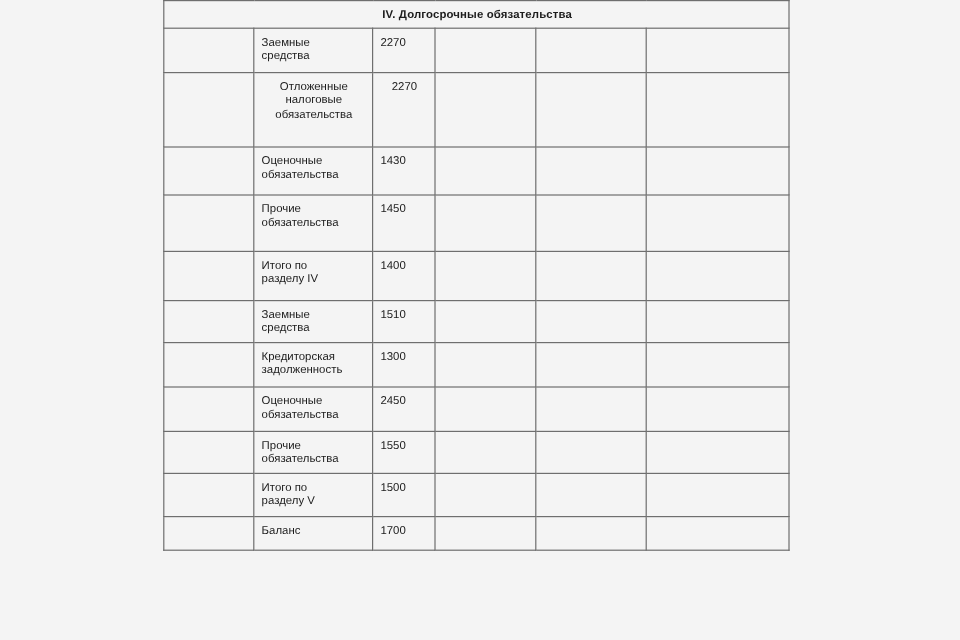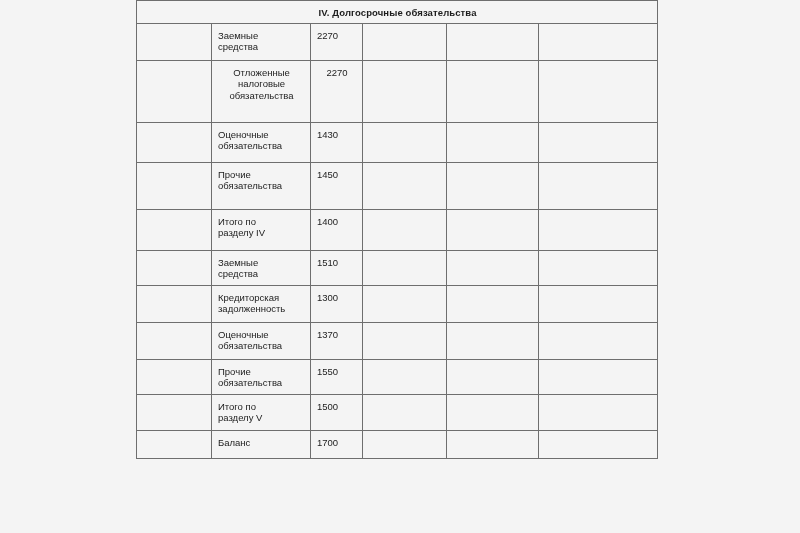--- a/index.html
+++ b/index.html
@@ -144,21 +144,21 @@
 задолженность</td>
           <td class="cell-code">1300</td>
           <td class="cell-value"></td>
           <td class="cell-value"></td>
           <td class="cell-value"></td>
         </tr>
         <tr style="height: 37px;">
           <td class="cell-name"></td>
           <td class="cell-label">Оценочные
 обязательства</td>
-          <td class="cell-code">1370</td>
+          <td class="cell-code">2450</td>
           <td class="cell-value"></td>
           <td class="cell-value"></td>
           <td class="cell-value"></td>
         </tr>
         <tr style="height: 35px;">
           <td class="cell-name"></td>
           <td class="cell-label">Прочие
 обязательства</td>
           <td class="cell-code">1550</td>
           <td class="cell-value"></td>

